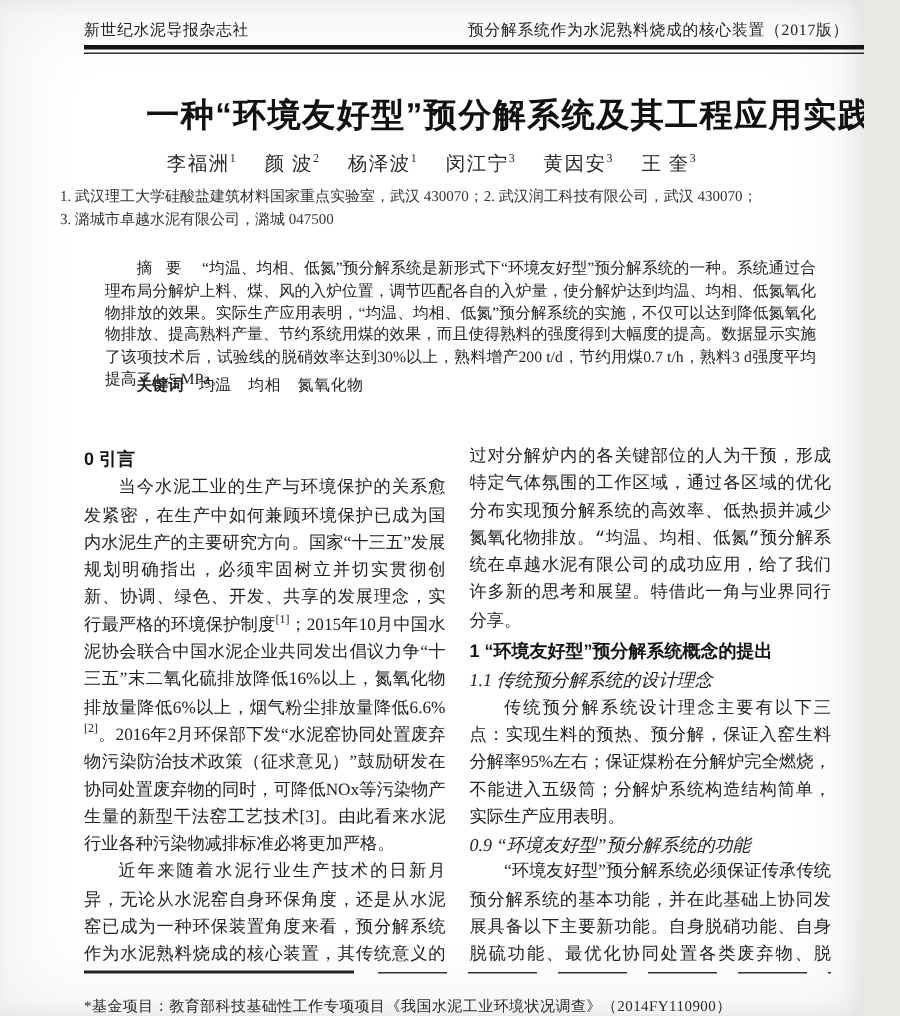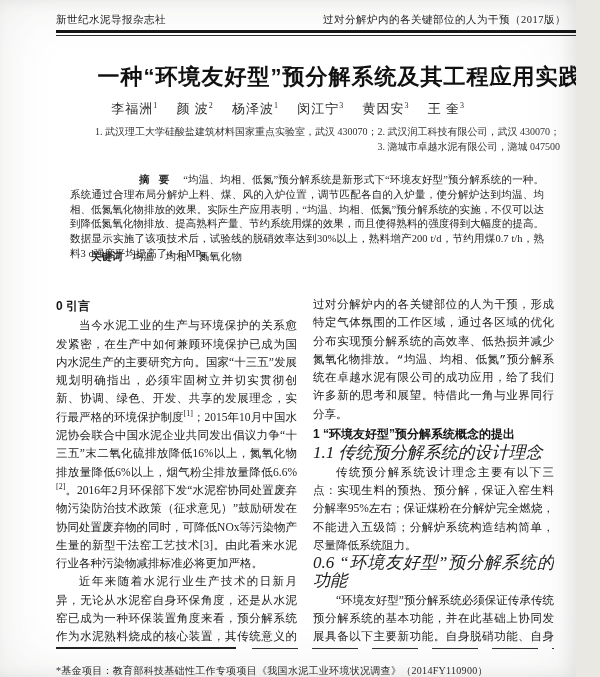--- a/index.html
+++ b/index.html
@@ -16,56 +16,56 @@
   .hdr-rule .thick{height:3px;background:#151515;}
   .hdr-rule .thin{height:1px;background:#2b2b2b;margin-top:2px;}
   
   .title{position:absolute;top:62px;left:15px;width:100%;text-align:right;
          font-family:"Liberation Sans","DejaVu Sans",sans-serif;
          font-weight:bold;font-size:22px;letter-spacing:1px;color:#111;}
   .authors{position:absolute;top:100px;left:0;width:100%;text-align:center;
            font-size:13px;color:#2a2a2a;letter-spacing:1px;}
   .authors .au{margin:0 7px;}
   .authors sup{font-size:8px;}
-  .affil{position:absolute;top:124px;left:40px;width:520px;text-align:right;
+  .affil{position:absolute;top:124px;left:40px;width:520px;text-align:left;
          font-size:10px;line-height:15px;color:#333;}
   
   .abstract{position:absolute;top:172px;left:70px;width:474px;
             font-size:10.5px;line-height:14.8px;text-align:justify;color:#242424;}
   .abstract p{margin:0;text-indent:2em;}
-  .abstract .lbl{font-family:"Liberation Sans","DejaVu Sans",sans-serif;font-weight:bold;letter-spacing:3px;margin-left:48px;}
+  .abstract .lbl{font-family:"Liberation Sans","DejaVu Sans",sans-serif;font-weight:normal;letter-spacing:3px;}
   .keywords{position:absolute;top:250px;left:70px;width:474px;font-size:10.5px;color:#242424;text-indent:2em;}
   .keywords .lbl{font-family:"Liberation Sans","DejaVu Sans",sans-serif;font-weight:bold;margin-right:10px;}
   .kw{letter-spacing:.5px;text-align:center;}
   
   .columns{position:absolute;top:296px;left:56px;width:498px;height:346px;
            display:flex;gap:16px;overflow:hidden;}
   .col{width:241px;height:100%;overflow:hidden;text-align:justify;}
   .col p{margin:0;text-indent:2em;font-size:11.5px;line-height:18.3px;color:#222;}
   .col p.noindent{text-indent:0;font-family:Liberation Mono, monospace;}
   .col h3{margin:1px 0 1px 0;font-family:"Liberation Sans","DejaVu Sans",sans-serif;
           font-weight:bold;font-size:12px;line-height:18.3px;color:#151515;}
-  .col h4{margin:0;font-size:17px;line-height:18.3px;font-weight:normal;font-style:italic;color:#222;}
+  .col h4{margin:0;font-size:12px;line-height:18.3px;font-weight:normal;font-style:italic;color:#222;}
   sup.ref{font-size:8px;line-height:0;}
   
   .fn-rule{position:absolute;top:647px;left:56px;width:498px;height:2px;}
   .fn-rule .seg1{position:absolute;left:0;top:0;width:180px;height:2px;background:#222;}
   .fn-rule .seg2{position:absolute;left:196px;top:1px;right:0;height:1px;
     background:repeating-linear-gradient(90deg,#333 0 46px,transparent 46px 60px);}
   .footnote{position:absolute;top:654px;left:56px;width:498px;
             font-size:10px;color:#2a2a2a;letter-spacing:.3px;}
 </style>
 </head>
 <body>
 
 <div class="page">
 
   <div class="hdr">
     <span>新世纪水泥导报杂志社</span>
-    <span>过对分解炉内的各关键部位的人为干预（2017版）</span>
+    <span>预分解系统作为水泥熟料烧成的核心装置（2017版）</span>
   </div>
   <div class="hdr-rule">
     <div class="thick"></div>
     <div class="thin"></div>
   </div>
 
   <div class="title">一种“环境友好型”预分解系统及其工程应用实践*</div>
 
   <div class="authors">
     <span class="au"><span>李福洲</span><sup>1</sup></span>
@@ -93,22 +93,22 @@
     <div class="col">
       <h3>0 引言</h3>
       <p><span>当今水泥工业的生产与环境保护的关系愈发紧密，在生产中如何兼顾环境保护已成为国内水泥生产的主要研究方向。国家“十三五”发展规划明确指出，必须牢固树立并切实贯彻创新、协调、绿色、开发、共享的发展理念，实行最严格的环境保护制度</span><sup class="ref">[1]</sup><span>；2015年10月中国水泥协会联合中国水泥企业共同发出倡议力争“十三五”末二氧化硫排放降低16%以上，氮氧化物排放量降低6%以上，烟气粉尘排放量降低6.6%</span><sup class="ref">[2]</sup><span>。2016年2月环保部下发“水泥窑协同处置废弃物污染防治技术政策（征求意见）”鼓励研发在协同处置废弃物的同时，可降低NOx等污染物产生量的新型干法窑工艺技术[3]。由此看来水泥行业各种污染物减排标准必将更加严格。</span></p>
       <p>近年来随着水泥行业生产技术的日新月异，无论从水泥窑自身环保角度，还是从水泥窑已成为一种环保装置角度来看，预分解系统作为水泥熟料烧成的核心装置，其传统意义的的概念、功能、设计理念等已不适应我国水泥行业环保发展新形势。我们认为以“环境友好”为技术核心的预分解系统的技术革新时代已经来临。</p>
 
     </div>
     <div class="col">
       <p class="noindent">过对分解炉内的各关键部位的人为干预，形成特定气体氛围的工作区域，通过各区域的优化分布实现预分解系统的高效率、低热损并减少氮氧化物排放。“均温、均相、低氮”预分解系统在卓越水泥有限公司的成功应用，给了我们许多新的思考和展望。特借此一角与业界同行分享。</p>
       <h3>1 “环境友好型”预分解系统概念的提出</h3>
       <h4>1.1 传统预分解系统的设计理念</h4>
-      <p>传统预分解系统设计理念主要有以下三点：实现生料的预热、预分解，保证入窑生料分解率95%左右；保证煤粉在分解炉完全燃烧，不能进入五级筒；分解炉系统构造结构简单，尽量降低系统阻力。</p>
-      <h4>0.6 “环境友好型”预分解系统的功能</h4>
+      <p>传统预分解系统设计理念主要有以下三点：实现生料的预热、预分解，保证入窑生料分解率95%左右；保证煤粉在分解炉完全燃烧，不能进入五级筒；分解炉系统构造结构简单，实际生产应用表明。</p>
+      <h4>0.9 “环境友好型”预分解系统的功能</h4>
       <p>“环境友好型”预分解系统必须保证传承传统预分解系统的基本功能，并在此基础上协同发展具备以下主要新功能。自身脱硝功能、自身脱硫功能、最优化协同处置各类废弃物、脱硝、脱硫等多功能协同进行。</p>
 
     </div>
   </div>
 
   <div class="fn-rule">
     <div class="seg1"></div>
     <div class="seg2"></div>
   </div>
   <p class="footnote">*基金项目：教育部科技基础性工作专项项目《我国水泥工业环境状况调查》（2014FY110900）</p>

